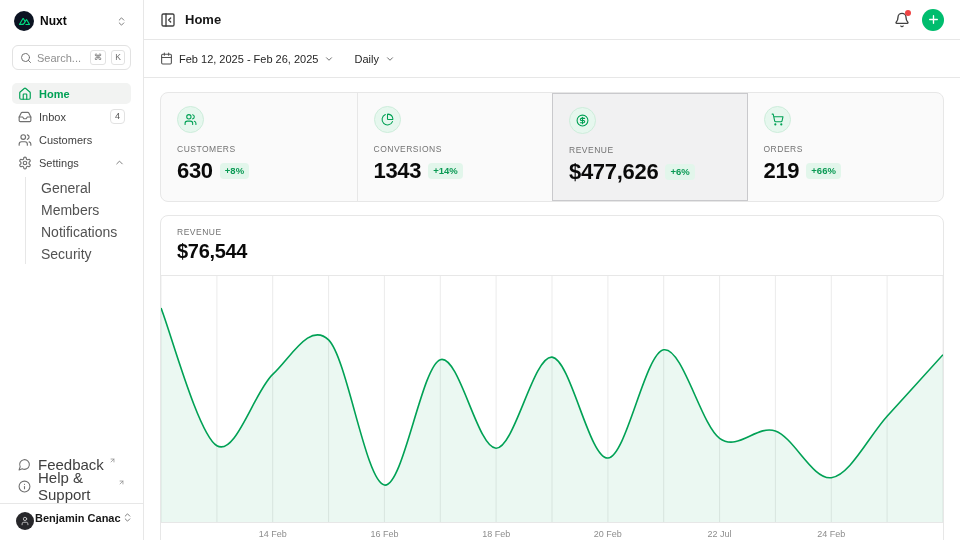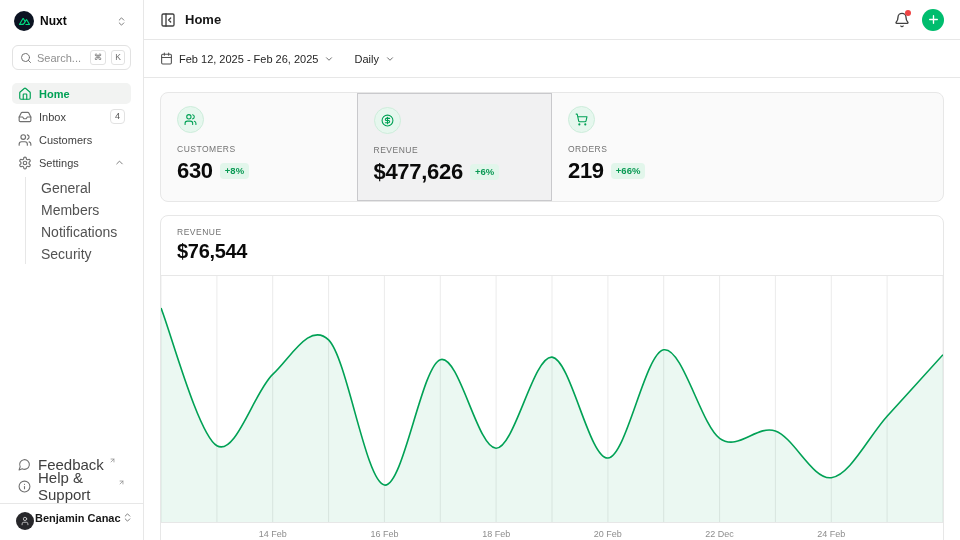--- a/index.html
+++ b/index.html
@@ -305,20 +305,33 @@
               <path d="M22 21v-2a4 4 0 0 0-3-3.87"></path>
               <path d="M16 3.13a4 4 0 0 1 0 7.75"></path>
             </svg>
         </span>
         <div class="stat-label">CUSTOMERS</div>
         <div class="stat-value-row">
           <span class="stat-value">630</span>
           <span class="delta-badge">+8%</span>
         </div>
       </div>
+      <div class="stat-card divided">
+        <span class="icon-circle">
+          <svg width="13" height="13" viewBox="0 0 24 24" fill="none" stroke="currentColor" stroke-width="2" stroke-linecap="round" stroke-linejoin="round">
+              <path d="M21 12c.552 0 1.005-.449.95-.998a10 10 0 0 0-8.953-8.951c-.55-.055-.998.398-.998.95v8a1 1 0 0 0 1 1z"></path>
+              <path d="M21.21 15.89A10 10 0 1 1 8 2.83"></path>
+            </svg>
+        </span>
+        <div class="stat-label">CONVERSIONS</div>
+        <div class="stat-value-row">
+          <span class="stat-value">1343</span>
+          <span class="delta-badge">+14%</span>
+        </div>
+      </div>
       <div class="stat-card selected">
         <span class="icon-circle">
           <svg width="13" height="13" viewBox="0 0 24 24" fill="none" stroke="currentColor" stroke-width="2" stroke-linecap="round" stroke-linejoin="round">
               <circle cx="12" cy="12" r="10"></circle>
               <path d="M16 8h-6a2 2 0 1 0 0 4h4a2 2 0 1 1 0 4H8"></path>
               <path d="M12 18V6"></path>
             </svg>
         </span>
         <div class="stat-label">REVENUE</div>
         <div class="stat-value-row">
@@ -366,19 +379,19 @@
             <line x1="789.0" x2="789.0" y1="0" y2="247" stroke="#ebebeb" stroke-width="1" vector-effect="non-scaling-stroke"></line>
             <path d="M0.0,32.1C9.4,55.2,37.6,159.3,56.4,170.4C75.1,181.5,93.9,116.5,112.7,98.8C131.5,81.1,150.3,45.7,169.1,64.2C187.9,82.7,206.6,206.7,225.4,209.9C244.2,213.2,263.0,90.2,281.8,84.0C300.6,77.8,319.4,173.3,338.1,172.9C356.9,172.5,375.7,79.9,394.5,81.5C413.3,83.2,432.1,184.0,450.9,182.8C469.6,181.5,488.4,77.4,507.2,74.1C526.0,70.8,544.8,149.4,563.6,163.0C582.4,176.6,601.1,149.0,619.9,155.6C638.7,162.2,657.5,205.0,676.3,202.5C695.1,200.1,713.9,161.4,732.6,140.8C751.4,120.2,779.6,89.3,789.0,79.0L789,247L0,247Z" fill="rgba(0,161,85,0.08)"></path>
             <path d="M0.0,32.1C9.4,55.2,37.6,159.3,56.4,170.4C75.1,181.5,93.9,116.5,112.7,98.8C131.5,81.1,150.3,45.7,169.1,64.2C187.9,82.7,206.6,206.7,225.4,209.9C244.2,213.2,263.0,90.2,281.8,84.0C300.6,77.8,319.4,173.3,338.1,172.9C356.9,172.5,375.7,79.9,394.5,81.5C413.3,83.2,432.1,184.0,450.9,182.8C469.6,181.5,488.4,77.4,507.2,74.1C526.0,70.8,544.8,149.4,563.6,163.0C582.4,176.6,601.1,149.0,619.9,155.6C638.7,162.2,657.5,205.0,676.3,202.5C695.1,200.1,713.9,161.4,732.6,140.8C751.4,120.2,779.6,89.3,789.0,79.0" fill="none" stroke="#00a155" stroke-width="1.6" vector-effect="non-scaling-stroke"></path>
           </svg>
       </div>
       <div class="x-axis">
           <span style="left: 14.2857%;">14 Feb</span>
           <span style="left: 28.5714%;">16 Feb</span>
           <span style="left: 42.8571%;">18 Feb</span>
           <span style="left: 57.1429%;">20 Feb</span>
-          <span style="left: 71.4286%;">22 Dec</span>
+          <span style="left: 71.4286%;">22 Jul</span>
           <span style="left: 85.7143%;">24 Feb</span>
         </div>
     </div>
 
   </div>
 </main>
 
 </body></html>

